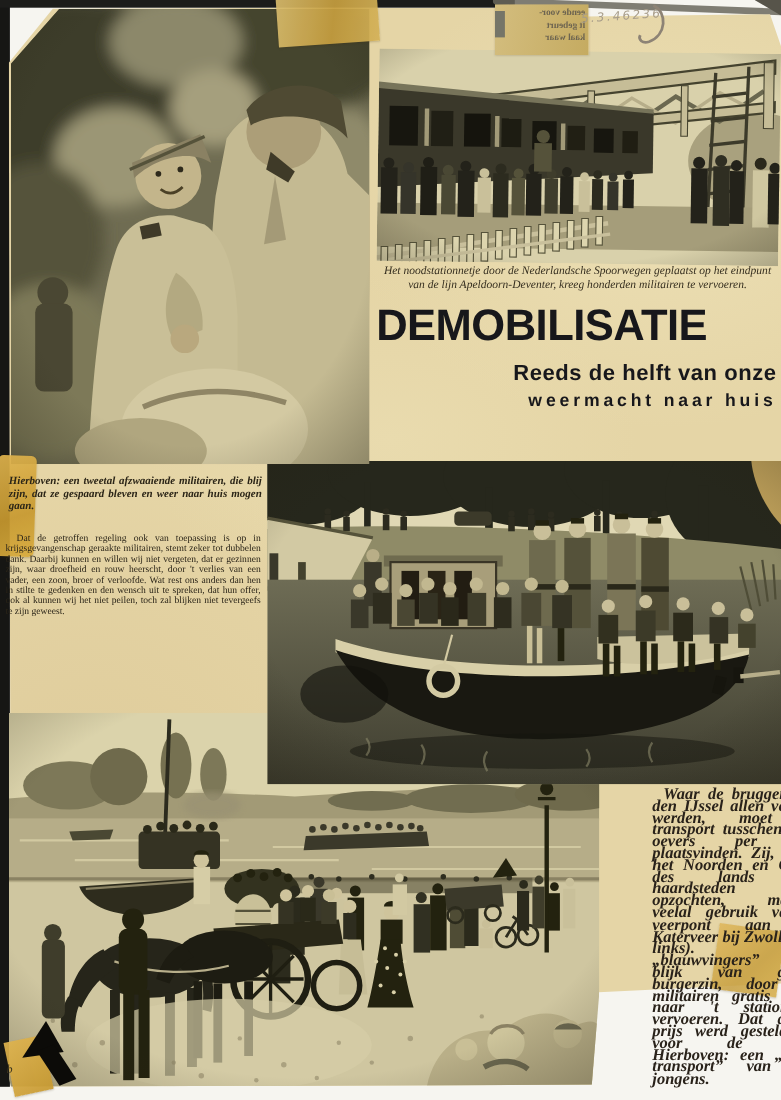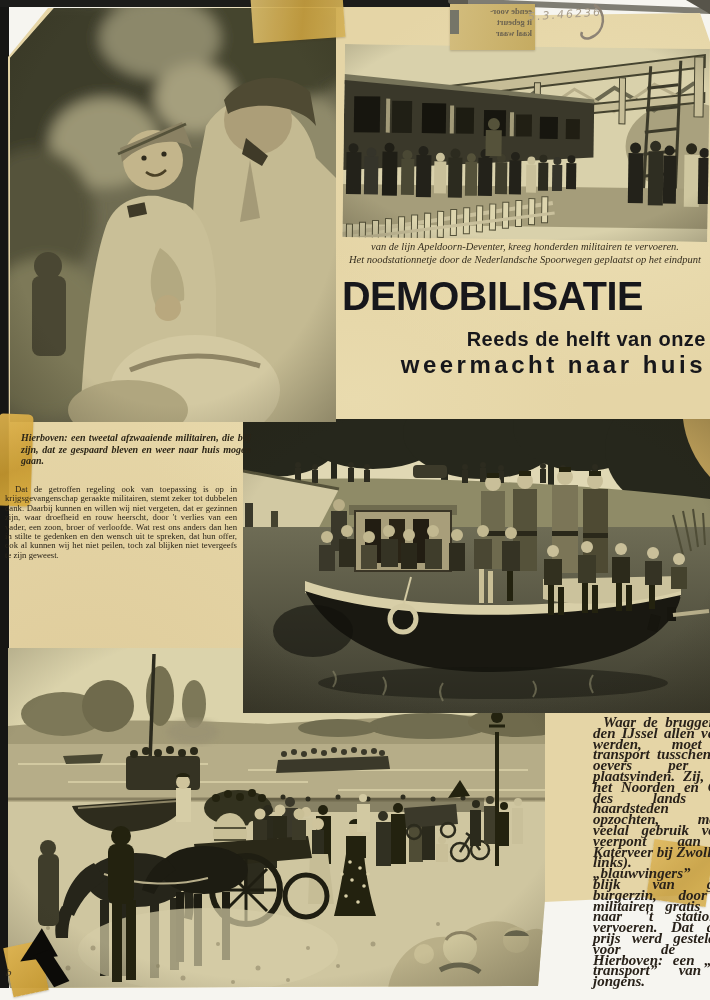--- a/index.html
+++ b/index.html
@@ -29,21 +29,21 @@
   .mirror{transform:scaleX(-1);font-weight:700;font-size:8.5px;line-height:11px;
           color:#6d6450;text-align:left;filter:blur(.3px);}
   .cap-train{width:364px;text-align:center;font-style:italic;font-size:10.5px;
              line-height:13px;color:#352e1f;}
   .headline{font-family:"Liberation Sans",sans-serif;font-weight:800;font-size:40px;
             letter-spacing:-.5px;color:#17171b;white-space:nowrap;transform:scaleX(.99);
             transform-origin:left;}
   .subtitle{width:348px;text-align:right;font-family:"Liberation Sans",sans-serif;
             font-weight:700;color:#17171b;}
   .subtitle .l1{font-size:20px;line-height:25px;letter-spacing:.5px;}
-  .subtitle .l2{font-size:24px;line-height:25px;letter-spacing:3.5px;}
+  .subtitle .l2{font-size:16px;line-height:25px;letter-spacing:3.5px;}
   .lcap{width:230px;font-style:italic;font-weight:700;font-size:10px;line-height:11.5px;
         color:#2b2517;text-align:justify;}
   .body-col{width:232px;font-size:8.7px;line-height:9.4px;color:#2a2418;text-align:justify;}
   .body-col p{margin:0 0 2px 0;text-indent:10px;}
   .rcol{width:158px;font-style:italic;font-weight:700;font-size:15px;line-height:10.8px;
         color:#29221a;text-align:justify;text-indent:10px;margin-left:44px;}
   .letter-b{font-style:italic;font-size:11px;color:#3c3420;}
 </style>
 </head>
 <body>
@@ -736,32 +736,32 @@
   <div class="abs pencil" style="left:528px;top:8px;">5.3.46236</div>
 
   <svg class="abs" style="left:560px;top:2px;width:50px;height:46px;" viewBox="0 0 50 46">
     <path d="M34,3 C47,9 46,30 30,36 C24,38 20,34 22,30" fill="none" stroke="#8d8375" stroke-width="2.5"></path>
   </svg>
 
   <div class="abs tape" style="left:-3px;top:414px;width:35px;height:92px;transform:rotate(2deg);border-radius:5px;
               background:linear-gradient(160deg,#e0b44e,#c7992f 60%,#d8ab3c);"></div>
 
   <div class="abs cap-train" style="left:343px;top:240px;">
+    <span style="display:block">Het noodstationnetje door de Nederlandsche Spoorwegen geplaatst op het eindpunt</span>
     <span style="display:block">van de lijn Apeldoorn-Deventer, kreeg honderden militairen te vervoeren.</span>
-    <span style="display:block">Het noodstationnetje door de Nederlandsche Spoorwegen geplaatst op het eindpunt</span>
   </div>
 
   <div class="abs headline" style="left:342px;top:274px;">DEMOBILISATIE</div>
 
   <div class="abs subtitle" style="left:358px;top:327px;text-align:right;">
     <div class="l1">Reeds de helft van onze</div>
     <div class="l2">weermacht naar huis</div>
   </div>
 
-  <div class="abs lcap" style="left:21px;top:432px;">Hierboven: een tweetal afzwaaiende militairen, die blij zijn, dat ze gespaard bleven en weer naar huis mogen gaan.</div>
+  <div class="abs lcap" style="left:8px;top:432px;">Hierboven: een tweetal afzwaaiende militairen, die blij zijn, dat ze gespaard bleven en weer naar huis mogen gaan.</div>
 
   <div class="abs body-col" style="left:5px;top:485px;">
     <p>Dat de getroffen regeling ook van toepassing is op in krijgsgevangenschap geraakte militairen, stemt zeker tot dubbelen dank. Daarbij kunnen en willen wij niet vergeten, dat er gezinnen zijn, waar droefheid en rouw heerscht, door 't verlies van een vader, een zoon, broer of verloofde. Wat rest ons anders dan hen in stilte te gedenken en den wensch uit te spreken, dat hun offer, ook al kunnen wij het niet peilen, toch zal blijken niet tevergeefs te zijn geweest.</p>
   </div>
 
   <div class="abs tape" style="left:650px;top:843px;width:60px;height:60px;transform:rotate(8deg);opacity:.85;
               background:linear-gradient(130deg,#dfb75a,#c79f3f 60%,#d6ad49);"></div>
   <div class="abs rcol" style="left:549px;top:717px;">Waar de bruggen over den IJssel allen vernield werden, moet het transport tusschen beide oevers per boot plaatsvinden. Zij, die in het Noorden en Oosten des lands hun haardsteden weer opzochten, maakten veelal gebruik van de veerpont aan het Katerveer bij Zwolle (foto links). De „blauwvingers” gaven blijk van goeden burgerzin, door den militairen gratis verder naar 't station te vervoeren. Dat dit op prijs werd gesteld, ligt voor de hand. Hierboven: een „water-transport” van onze jongens.</div>
 
   <div class="abs tape" style="left:8px;top:944px;width:36px;height:50px;transform:rotate(-12deg);

